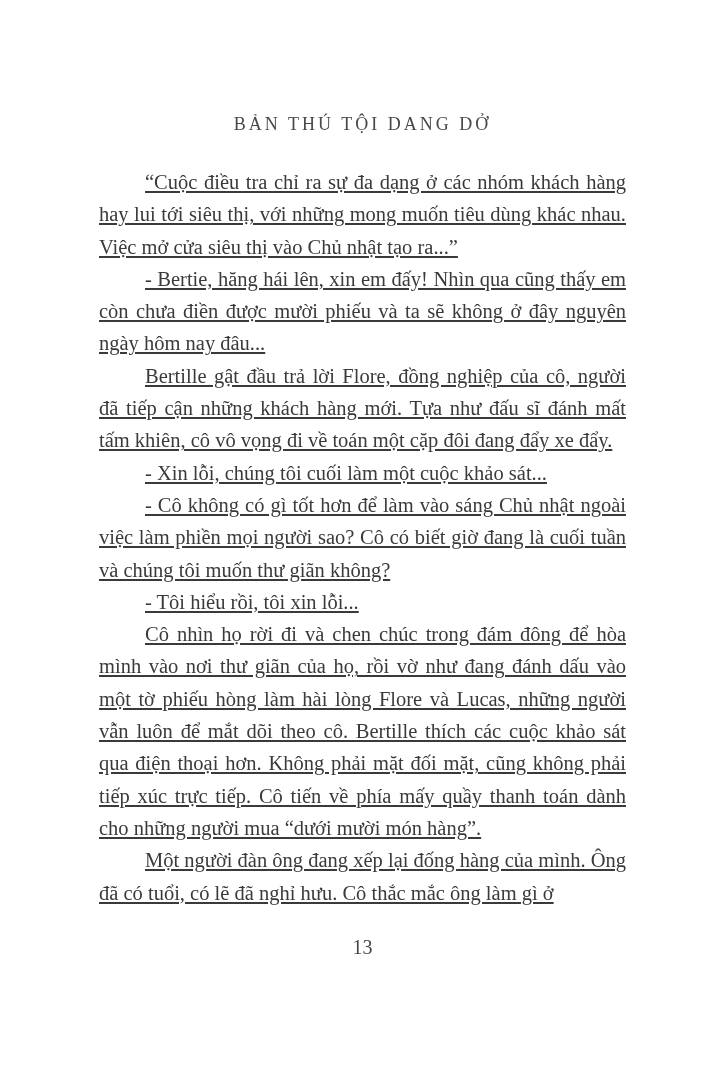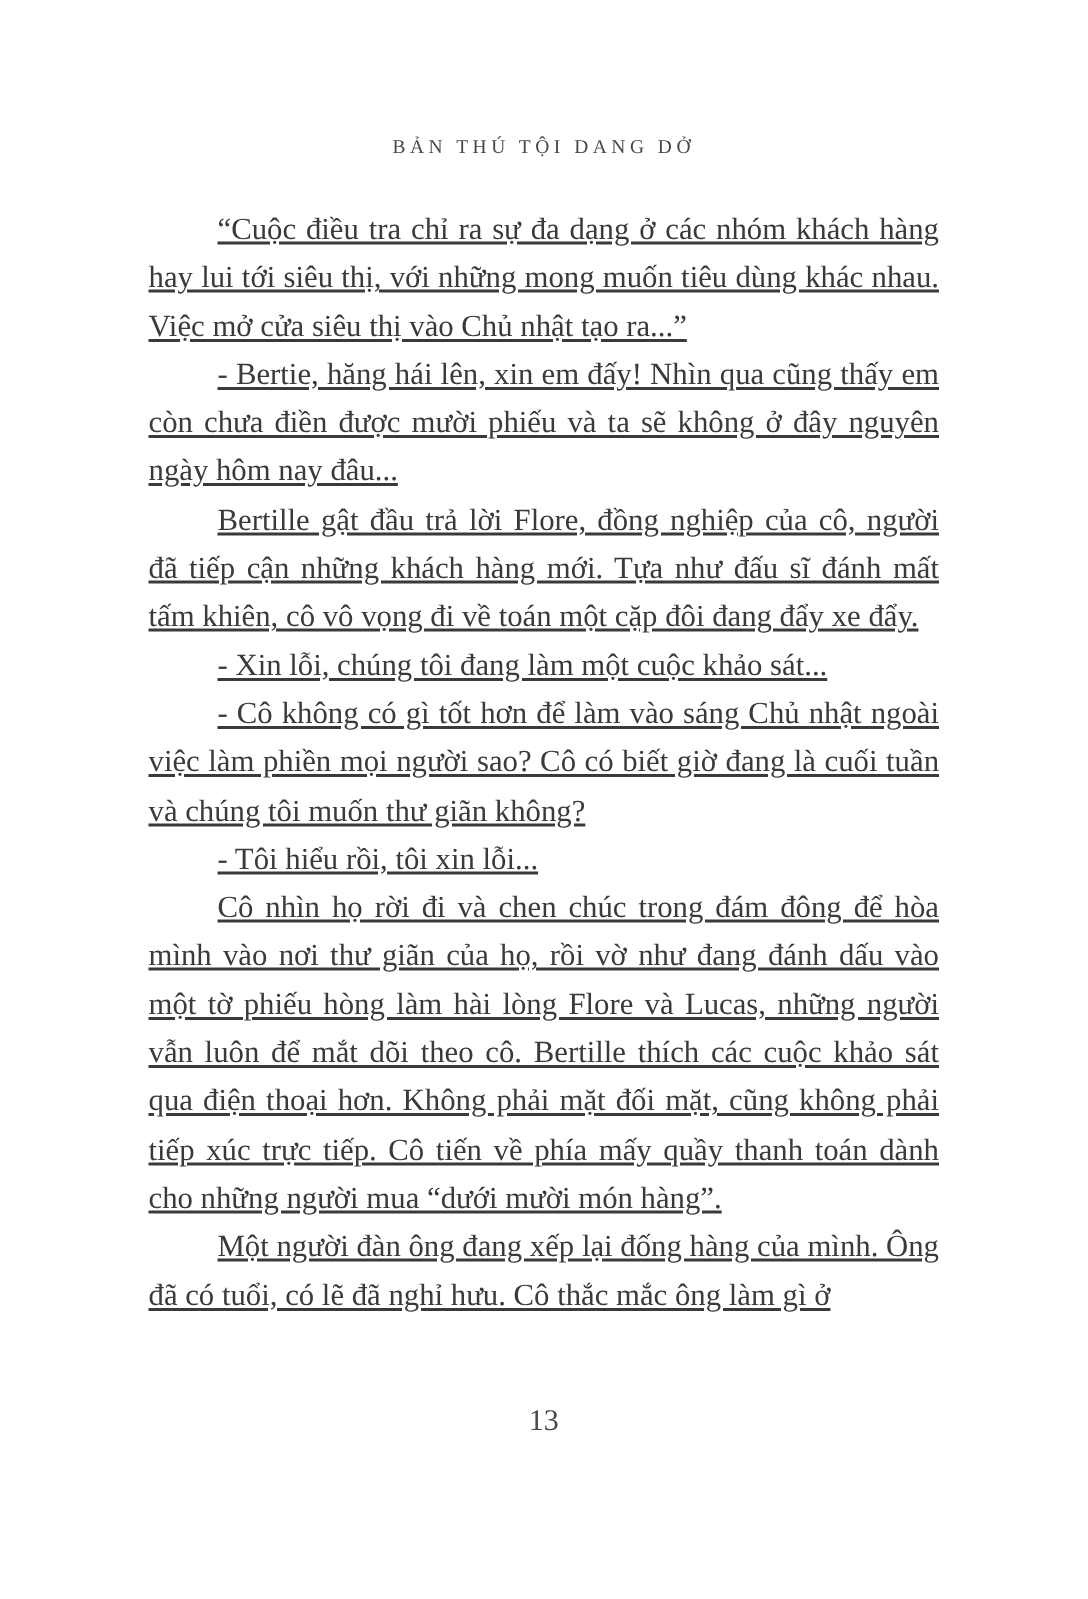--- a/index.html
+++ b/index.html
@@ -14,23 +14,23 @@
     color: #3a3a3c;
   }
   .page {
     position: relative;
     width: 725px;
     height: 1066px;
     padding: 0 99px;
     background: #ffffff;
   }
   .running-header {
-    padding-top: 90px;
+    padding-top: 114px;
     text-align: center;
-    font-size: 13px;
+    font-size: 18px;
     font-weight: 400;
     letter-spacing: 3px;
     color: #48484a;
   }
   .body-text {
     margin-top: 31px;
     text-decoration: underline;
   }
   .body-text p {
     font-size: 20.5px;
@@ -54,21 +54,21 @@
 <body>
 
 <div class="page">
 
   <div class="running-header">BẢN THÚ TỘI DANG DỞ</div>
 
   <div class="body-text">
     <p>“Cuộc điều tra chỉ ra sự đa dạng ở các nhóm khách hàng hay lui tới siêu thị, với những mong muốn tiêu dùng khác nhau. Việc mở cửa siêu thị vào Chủ nhật tạo ra...”</p>
     <p>- Bertie, hăng hái lên, xin em đấy! Nhìn qua cũng thấy em còn chưa điền được mười phiếu và ta sẽ không ở đây nguyên ngày hôm nay đâu...</p>
     <p>Bertille gật đầu trả lời Flore, đồng nghiệp của cô, người đã tiếp cận những khách hàng mới. Tựa như đấu sĩ đánh mất tấm khiên, cô vô vọng đi về toán một cặp đôi đang đẩy xe đẩy.</p>
-    <p>- Xin lỗi, chúng tôi đang làm một cuộc khảo sát...</p>
+    <p>- Xin lỗi, chúng tôi cuối làm một cuộc khảo sát...</p>
     <p>- Cô không có gì tốt hơn để làm vào sáng Chủ nhật ngoài việc làm phiền mọi người sao? Cô có biết giờ đang là cuối tuần và chúng tôi muốn thư giãn không?</p>
     <p>- Tôi hiểu rồi, tôi xin lỗi...</p>
     <p>Cô nhìn họ rời đi và chen chúc trong đám đông để hòa mình vào nơi thư giãn của họ, rồi vờ như đang đánh dấu vào một tờ phiếu hòng làm hài lòng Flore và Lucas, những người vẫn luôn để mắt dõi theo cô. Bertille thích các cuộc khảo sát qua điện thoại hơn. Không phải mặt đối mặt, cũng không phải tiếp xúc trực tiếp. Cô tiến về phía mấy quầy thanh toán dành cho những người mua “dưới mười món hàng”.</p>
     <p>Một người đàn ông đang xếp lại đống hàng của mình. Ông đã có tuổi, có lẽ đã nghỉ hưu. Cô thắc mắc ông làm gì ở</p>
   </div>
 
   <div class="page-number">13</div>
 
 </div>
 

